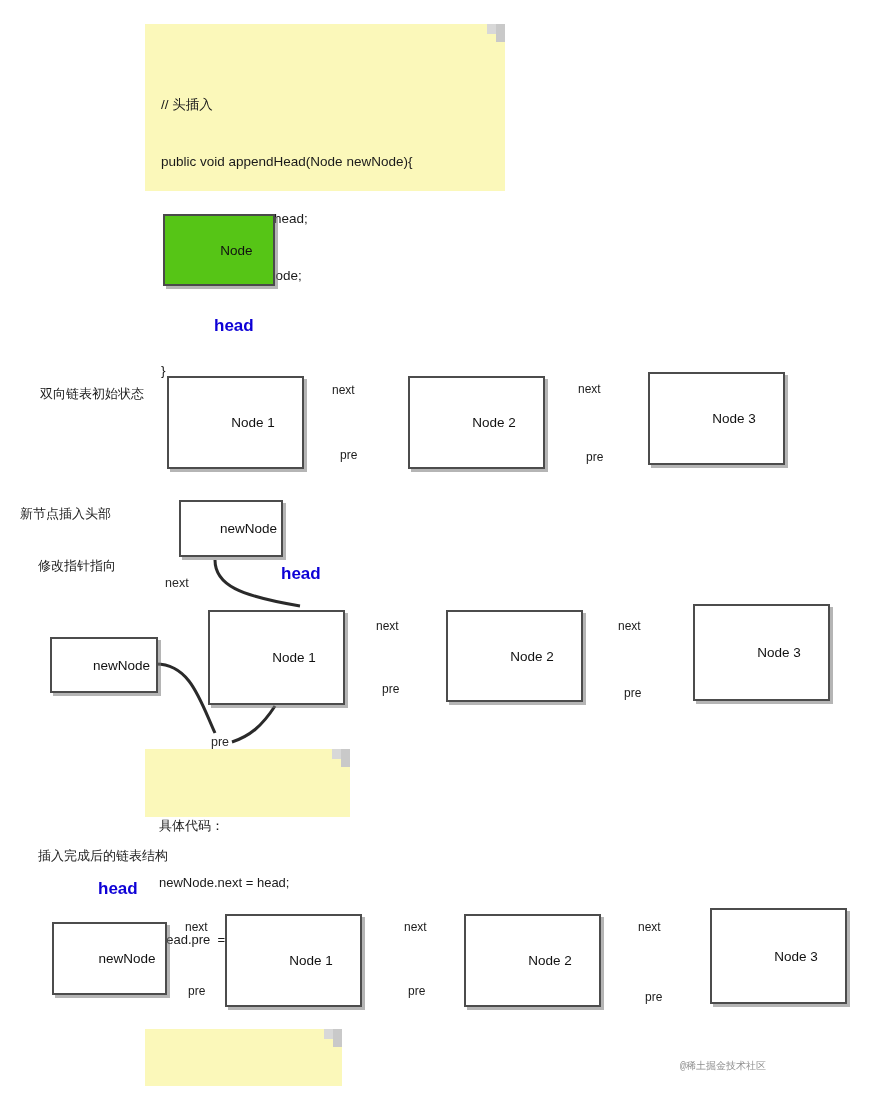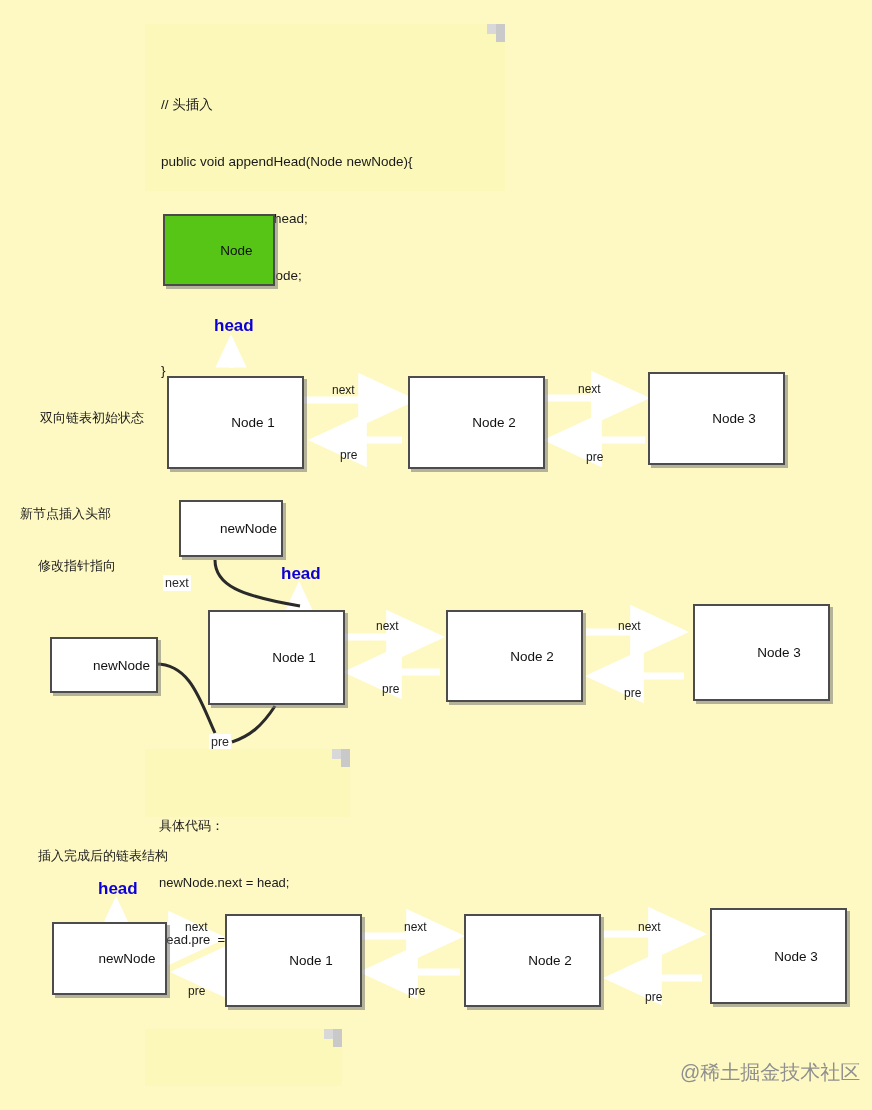--- a/index.html
+++ b/index.html
@@ -7,21 +7,21 @@
     padding: 0;
     background: #000000;
   }
   body {
     font-family: "Liberation Sans", "DejaVu Sans", sans-serif;
   }
   #canvas {
     position: relative;
     width: 872px;
     height: 1110px;
-    background: #fef9c3;
+    background: #ffffff;
     overflow: hidden;
   }
 
   
   .note {
     position: absolute;
     background: #fbf8ba;
     color: #1a1a1a;
     font-size: 13.5px;
     line-height: 19px;
@@ -91,23 +91,23 @@
     background: #ffffff;
     color: #2a2a2a;
     font-size: 12.5px;
     padding: 1px 2px;
     white-space: nowrap;
     line-height: 14px;
   }
   .watermark {
     position: absolute;
     color: #8f8f8f;
-    font-size: 20px;
-    white-space: nowrap;
-    font-family: Liberation Sans, sans-serif;
+    font-size: 10px;
+    white-space: nowrap;
+    font-family: Liberation Mono, monospace;
   }
 
   
   #arrows {
     position: absolute;
     top: 0; left: 0;
     width: 872px;
     height: 1110px;
     pointer-events: none;
   }
@@ -195,21 +195,21 @@
     <span class="note-line">   head.pre = newNode;</span>
     <span class="note-line"></span>
     <span class="note-line">}</span>
   </div>
 
   <div class="nodebox green" style="left:163px; top:214px; width:112px; height:72px;">
     <span>Node</span>
   </div>
 
 
-  <div class="dimlabel cjk" style="left:40px; top:385px;margin-top:24px;">双向链表初始状态</div>
+  <div class="dimlabel cjk" style="left:40px; top:385px;">双向链表初始状态</div>
 
   <div class="headlabel" style="left:214px; top:316px;">head</div>
 
   <div class="nodebox" style="left:167px; top:376px; width:137px; height:93px;">
     <span>Node 1</span>
   </div>
   <div class="nodebox" style="left:408px; top:376px; width:137px; height:93px;">
     <span>Node 2</span>
   </div>
   <div class="nodebox" style="left:648px; top:372px; width:137px; height:93px;">

